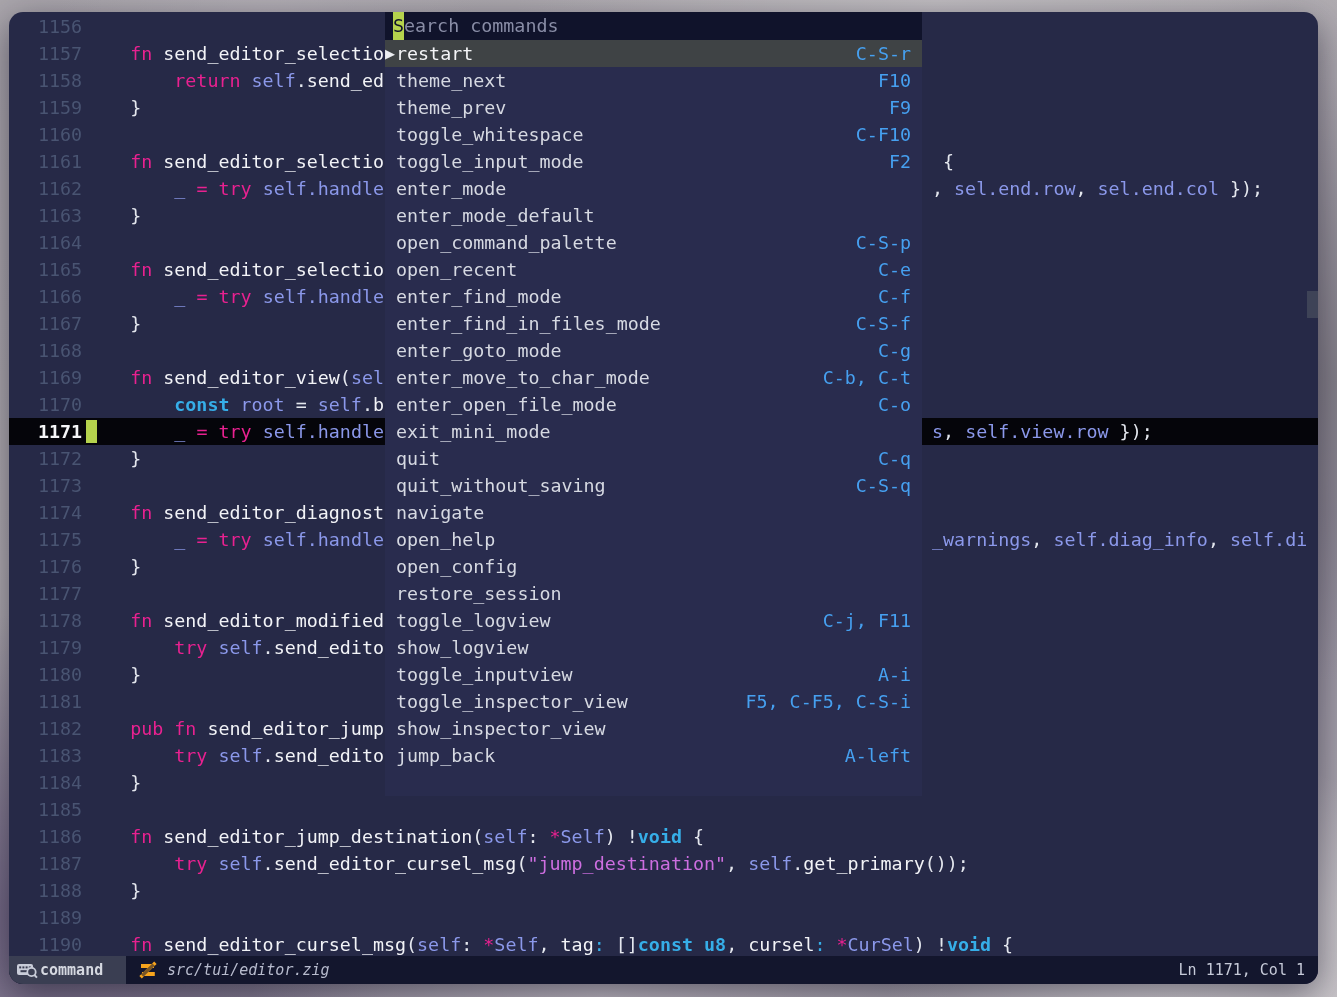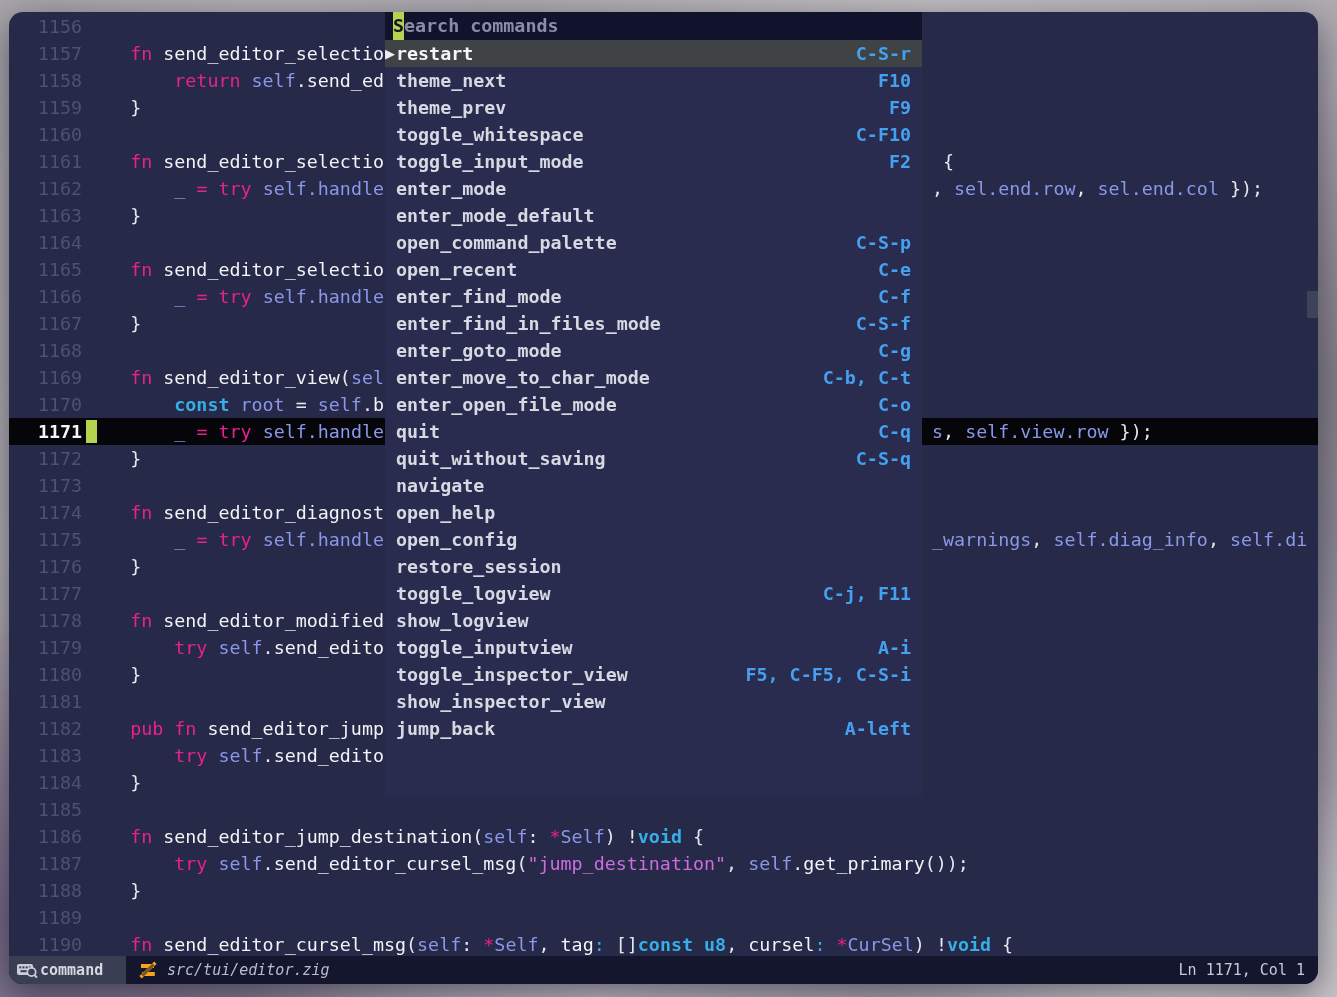--- a/index.html
+++ b/index.html
@@ -38,21 +38,21 @@
   .rfrag{position:absolute;top:0;}
   .cursorblock{position:absolute;top:2px;width:11px;height:23px;background:var(--c-cursor);}
   .cp{color:var(--c-plain);} .ck{color:var(--c-keyword);font-weight:normal;}
   .ce{color:var(--c-keyword);} .ct{color:var(--c-type);font-weight:bold;}
   .cc{color:var(--c-type);} .ci{color:var(--c-id);}
   .cf{color:var(--c-func);font-weight:normal;} .cs{color:var(--c-string);}
   
   .scrollthumb{position:absolute;left:1298px;top:279px;width:11px;height:27px;background:#3e4357;}
   
   .palette{position:absolute;left:376px;top:0;width:537px;height:784px;
-    background:var(--bg-palette);font-size:18.34px;font-weight:bold;}
+    background:var(--bg-palette);font-size:18.34px;}
   .search{position:relative;height:28px;line-height:28px;background:var(--bg-search);
     color:var(--c-searchtext);padding-left:8px;white-space:pre;}
   .search .cursorblock{position:static;display:inline-block;width:11px;height:auto;
     background:var(--c-cursor);color:#10132b;}
   .pitem{position:relative;height:27px;line-height:27px;color:var(--c-item);white-space:pre;}
   .pitem .plabel{position:absolute;left:11px;}
   .pitem .pkeys{position:absolute;right:11px;color:var(--c-key);}
   .pitem.selected{background:var(--bg-selected);}
   .pitem.selected .plabel{color:#f4f5f7;}
   .pitem .pointer{position:absolute;left:0;top:0;width:11px;color:#eceef2;
@@ -88,20 +88,21 @@
         <div class="pitem"><span class="plabel">toggle_input_mode</span><span class="pkeys">F2</span></div>
         <div class="pitem"><span class="plabel">enter_mode</span></div>
         <div class="pitem"><span class="plabel">enter_mode_default</span></div>
         <div class="pitem"><span class="plabel">open_command_palette</span><span class="pkeys">C-S-p</span></div>
         <div class="pitem"><span class="plabel">open_recent</span><span class="pkeys">C-e</span></div>
         <div class="pitem"><span class="plabel">enter_find_mode</span><span class="pkeys">C-f</span></div>
         <div class="pitem"><span class="plabel">enter_find_in_files_mode</span><span class="pkeys">C-S-f</span></div>
         <div class="pitem"><span class="plabel">enter_goto_mode</span><span class="pkeys">C-g</span></div>
         <div class="pitem"><span class="plabel">enter_move_to_char_mode</span><span class="pkeys">C-b, C-t</span></div>
         <div class="pitem"><span class="plabel">enter_open_file_mode</span><span class="pkeys">C-o</span></div>
+        <div class="pitem"><span class="plabel">exit_mini_mode</span></div>
         <div class="pitem"><span class="plabel">quit</span><span class="pkeys">C-q</span></div>
         <div class="pitem"><span class="plabel">quit_without_saving</span><span class="pkeys">C-S-q</span></div>
         <div class="pitem"><span class="plabel">navigate</span></div>
         <div class="pitem"><span class="plabel">open_help</span></div>
         <div class="pitem"><span class="plabel">open_config</span></div>
         <div class="pitem"><span class="plabel">restore_session</span></div>
         <div class="pitem"><span class="plabel">toggle_logview</span><span class="pkeys">C-j, F11</span></div>
         <div class="pitem"><span class="plabel">show_logview</span></div>
         <div class="pitem"><span class="plabel">toggle_inputview</span><span class="pkeys">A-i</span></div>
         <div class="pitem"><span class="plabel">toggle_inspector_view</span><span class="pkeys">F5, C-F5, C-S-i</span></div>

